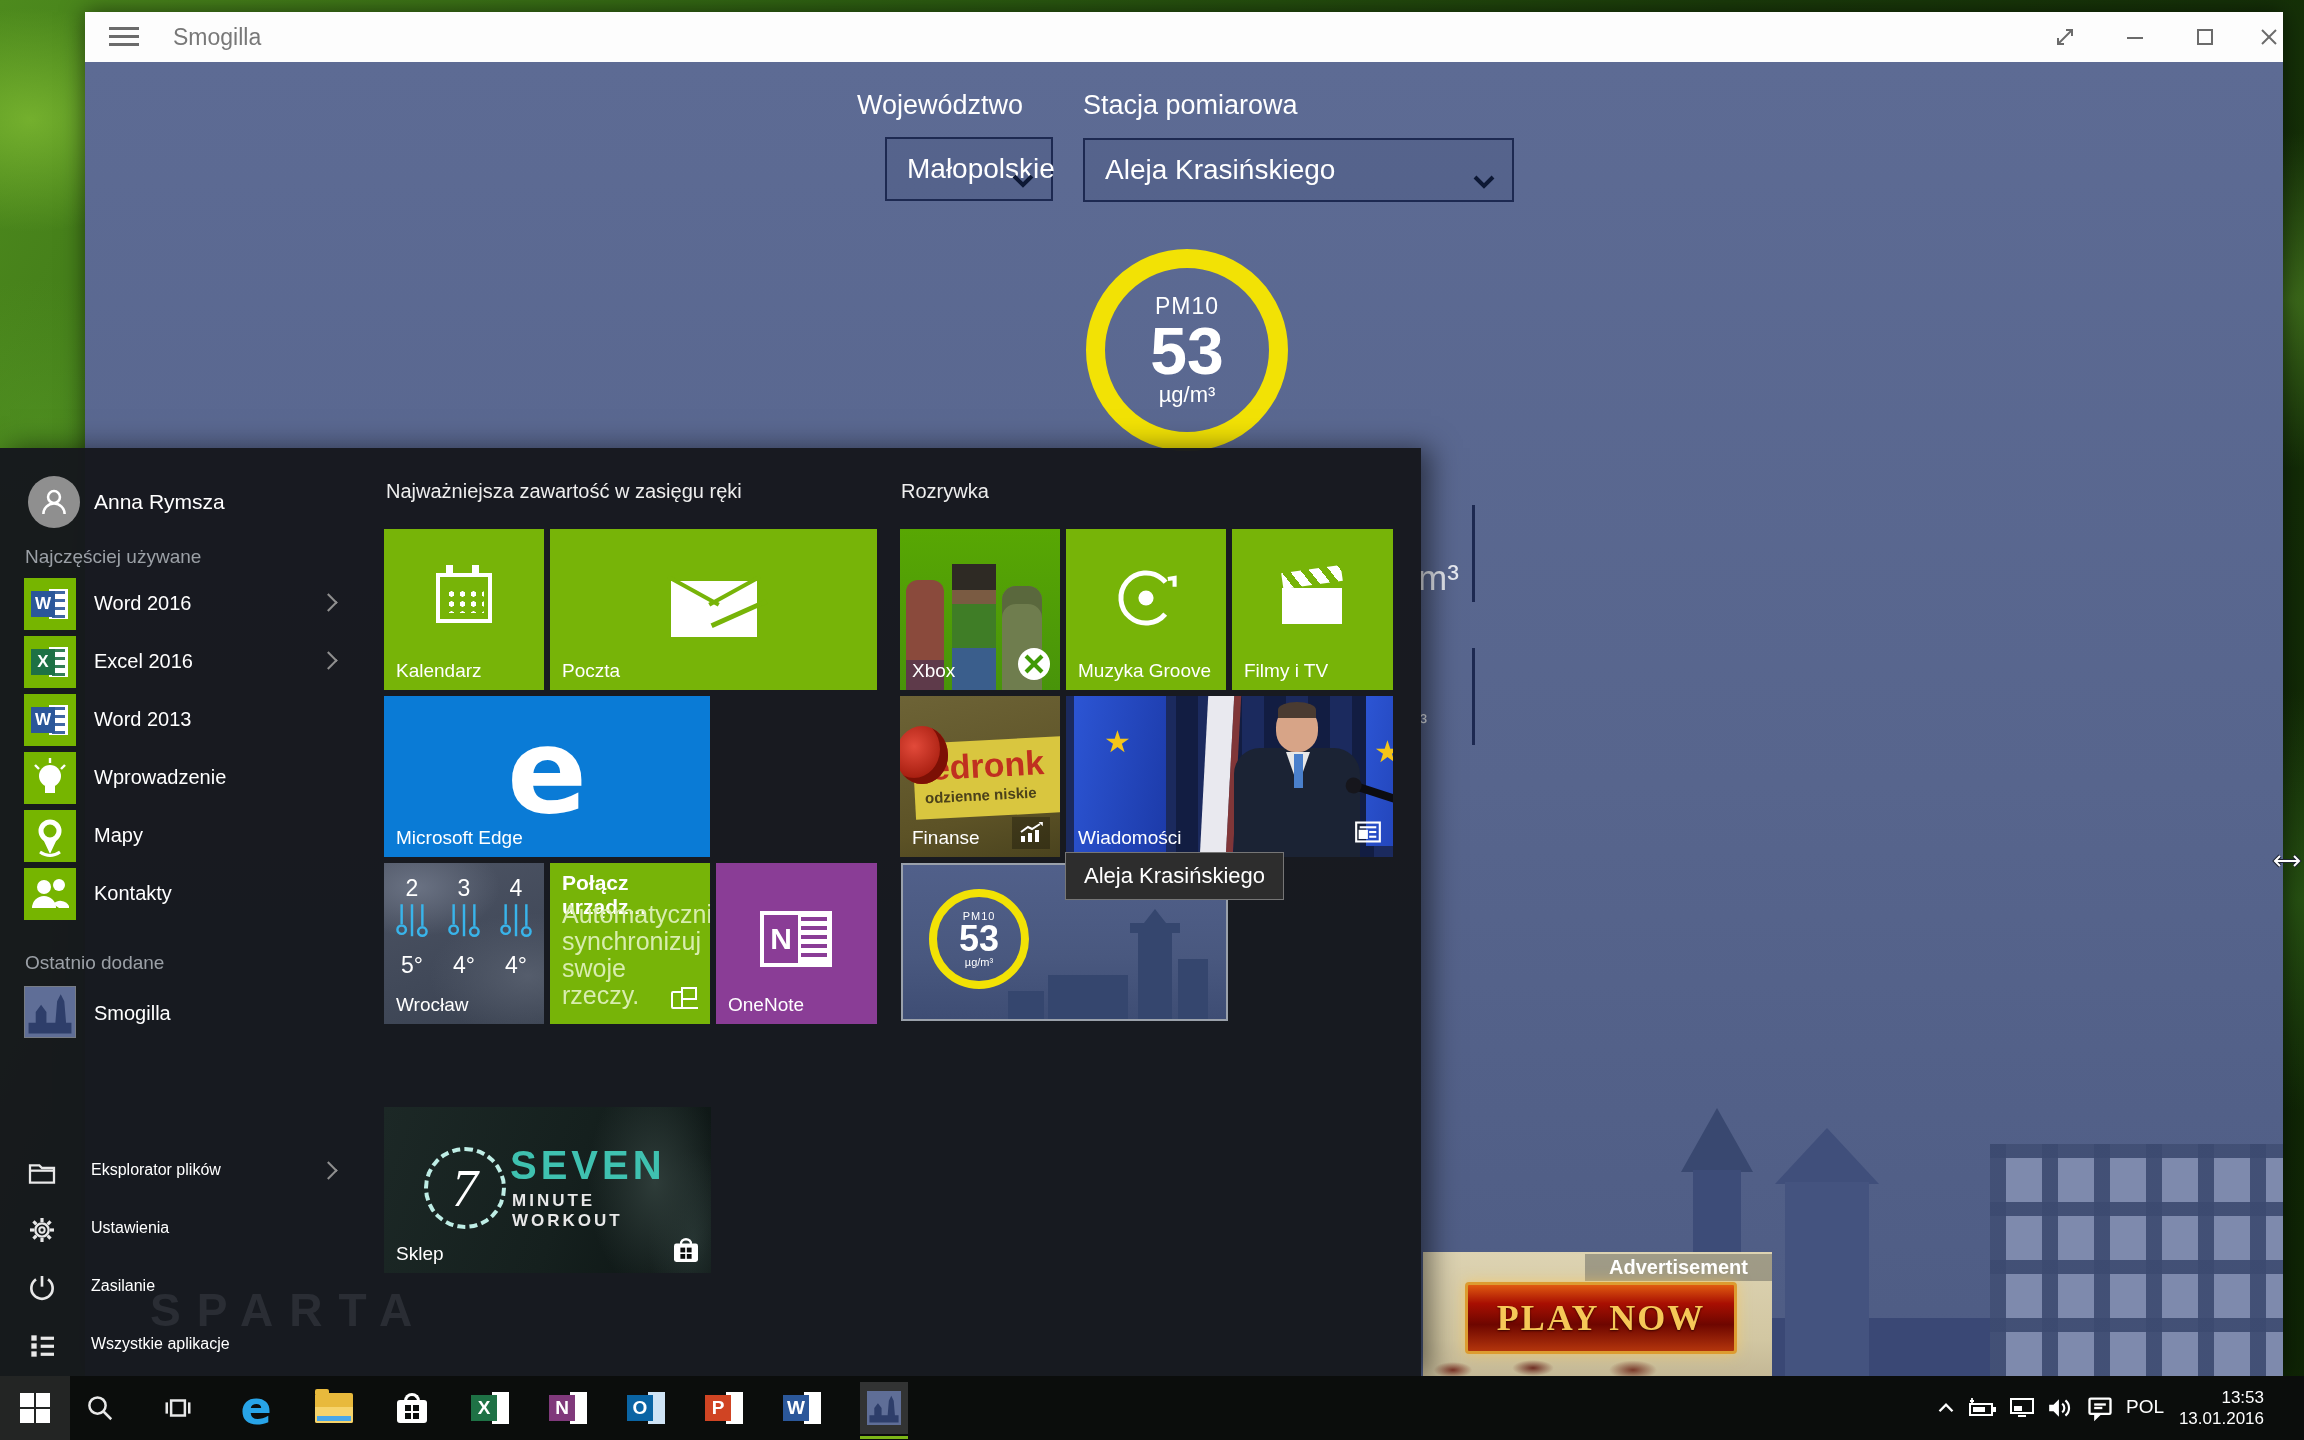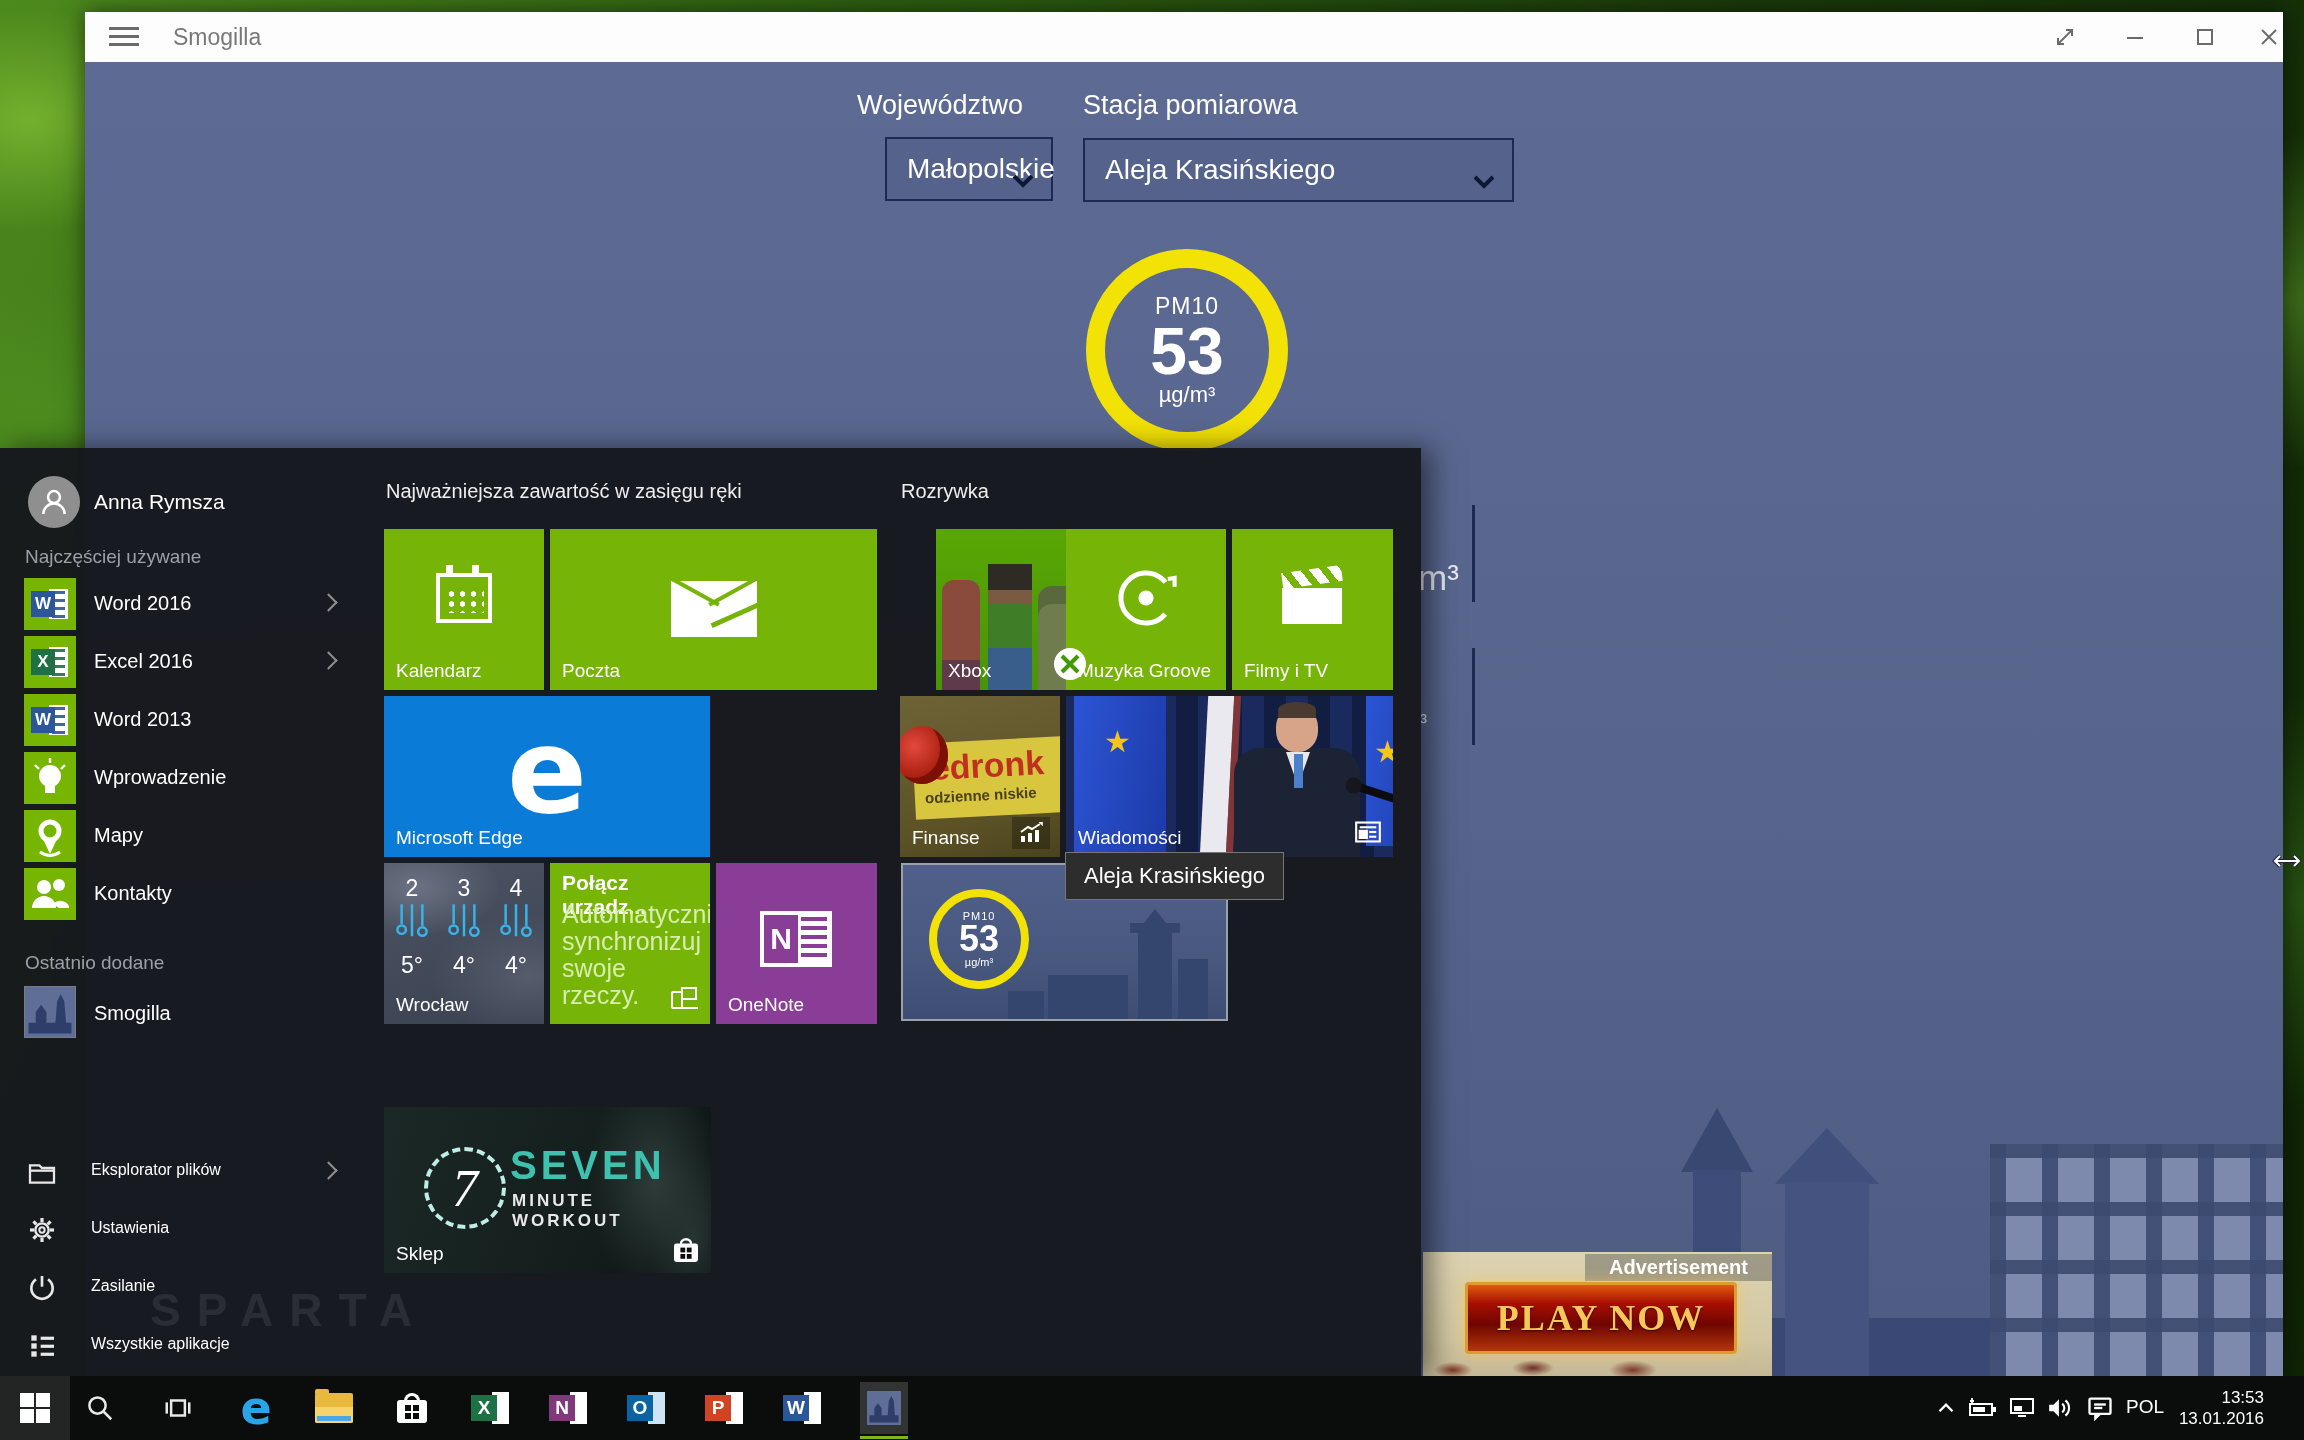--- a/index.html
+++ b/index.html
@@ -528,21 +528,21 @@
             <i></i>
             <i></i>
             <i></i>
           </div>
         </div>
     </div>
   </div>
 
   <div class="grp-hdr" style="left:901px;">Rozrywka</div>
 
-  <div class="tile t-xbox" style="left:900px;top:81px;width:160px;height:161px;margin-left:36px;">
+  <div class="tile t-xbox" style="left:900px;top:81px;width:160px;height:161px;">
     <div class="xb-fig" style="left:6px;width:38px;height:110px;background:#8a4a3c;border-radius:12px 12px 0 0;box-shadow:inset 0 -30px 0 #5e3a4a;"></div>
     <div class="xb-fig" style="left:52px;width:44px;height:126px;background:linear-gradient(180deg,#2e2a24 0 26px,#7a5b42 26px 40px,#3f7d26 40px 84px,#3a5e8c 84px 100%);"></div>
     <div class="xb-fig" style="left:102px;width:40px;height:104px;background:#6f7d4e;border-radius:14px 14px 0 0;box-shadow:inset 0 18px 0 #5a683d;"></div>
     <div class="tile-label">Xbox</div>
     <div class="corner-ic" style="right:8px;bottom:4px;">
       <svg width="36" height="36" viewBox="0 0 36 36">
           <circle cx="18" cy="18" r="16" fill="#fff"></circle>
           <g stroke="#3f9a06" stroke-width="4" fill="none">
             <path d="M10 10 C 15 15,21 21,26 26"></path>
             <path d="M26 10 C 21 15,15 21,10 26"></path>

